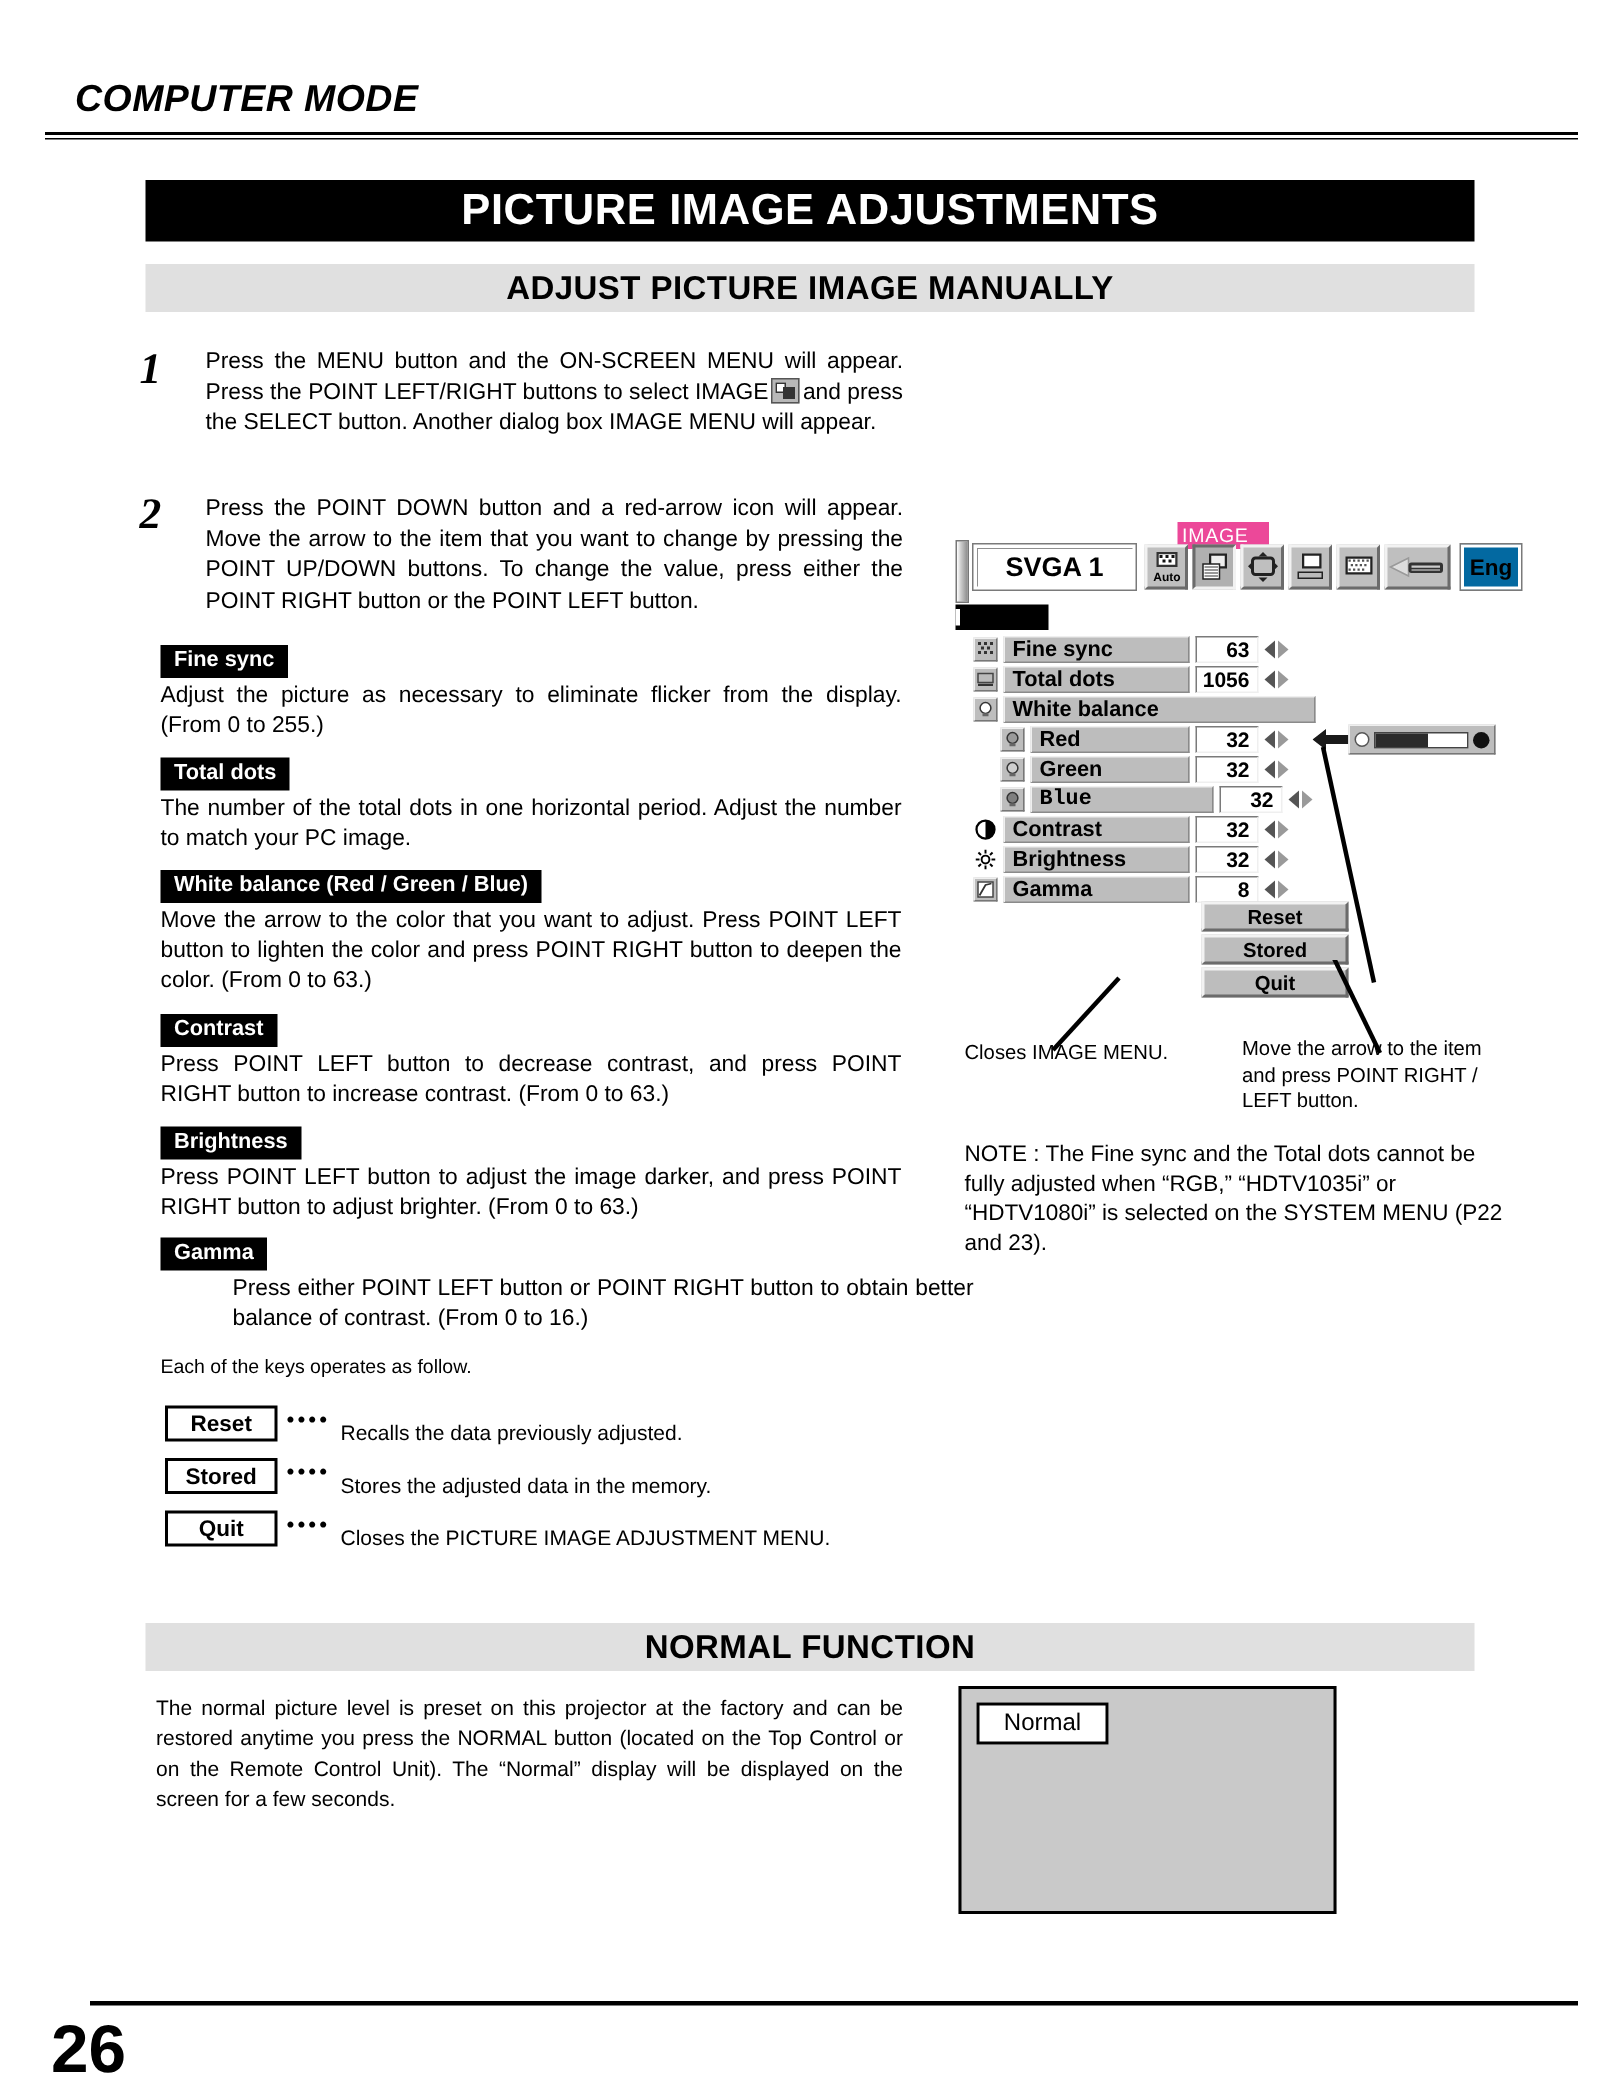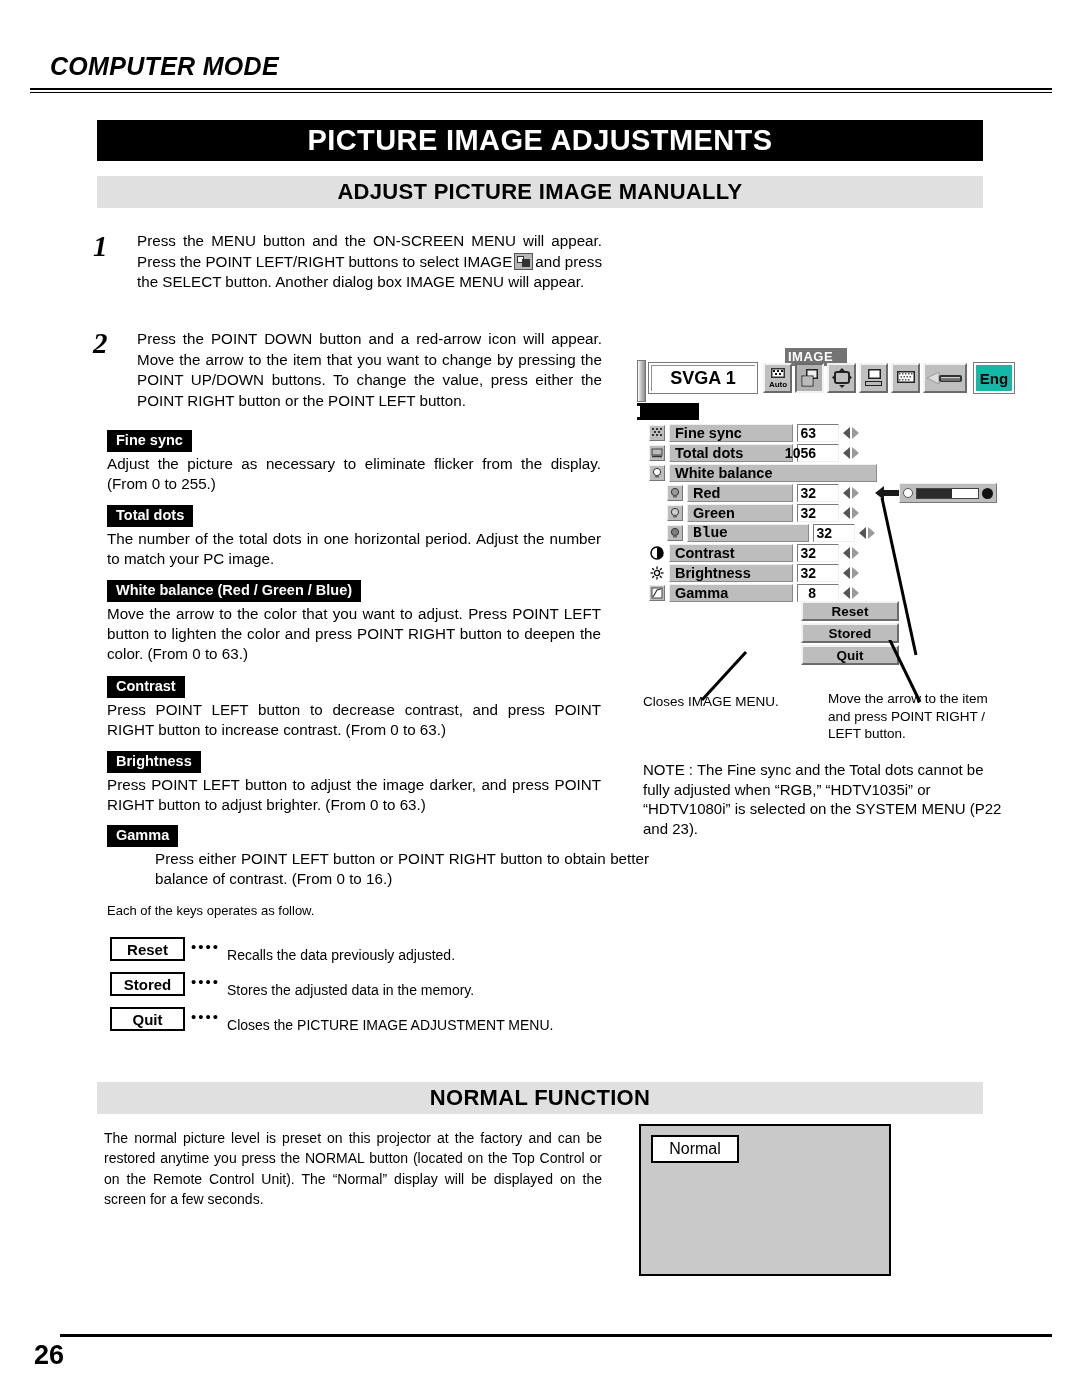--- a/index.html
+++ b/index.html
@@ -229,36 +229,36 @@
   .osd-icon.selected {
     border-top: 2px solid #6b6b6b;
     border-left: 2px solid #6b6b6b;
     border-right: 2px solid #f2f2f2;
     border-bottom: 2px solid #f2f2f2;
     background: #b0b0b0;
   }
   .osd-icon svg { display:block; }
   #osd-lang {
     width: 40px; height: 30px;
-    background: #14b8a6;
+    background: #0369a1;
     border: 2px solid #fff;
     outline: 1px solid #7a7a7a;
     box-sizing: border-box;
     font-size: 15px;
     font-weight: bold;
     display: flex; align-items: center; justify-content: center;
     margin-left: 4px;
     overflow: hidden;
   }
   #osd-menu-label {
     position: absolute;
     left: 148px; top: 0px;
-    background: #737373; color: #fff;
+    background: #ec4899; color: #fff;
     font-size: 13px;
-    font-weight: bold;
+    font-weight: normal;
     letter-spacing: 0.5px;
     padding: 1px 14px 2px 3px;
   }
   #osd-redmark {
     position: absolute;
     left: 0px; top: 55px;
     width: 62px; height: 17px;
     background: #000;
   }
   #osd-redmark::before {
@@ -313,21 +313,21 @@
     width: 42px; height: 18px;
     background: #fff;
     border-top: 1px solid #7a7a7a;
     border-left: 1px solid #7a7a7a;
     border-right: 1px solid #efefef;
     border-bottom: 1px solid #efefef;
     box-sizing: border-box;
     font-size: 14px;
     font-weight: bold;
     display: flex; align-items: center; justify-content: flex-end;
-    padding-right: 22px;
+    padding-right: 5px;
     margin-left: 4px;
     flex: 0 0 auto;
   }
   .osd-arrows {
     margin-left: 4px;
     display: flex;
     align-items: center;
     flex: 0 0 auto;
   }
   .osd-arrows span {
@@ -454,21 +454,21 @@
   
   #footer-rule {
     position: absolute;
     left: 60px; top: 1334px;
     width: 992px; height: 0;
     border-top: 3px solid #000;
   }
   #page-number {
     position: absolute;
     left: 34px; top: 1340px;
-    font-size: 27px;
+    font-size: 45px;
     font-weight: bold;
   }
 </style>
 </head>
 <body>
 
 <div id="mode-header">COMPUTER MODE</div>
 <div id="header-rule"></div>
 
 <div id="title-banner">PICTURE IMAGE ADJUSTMENTS</div>

